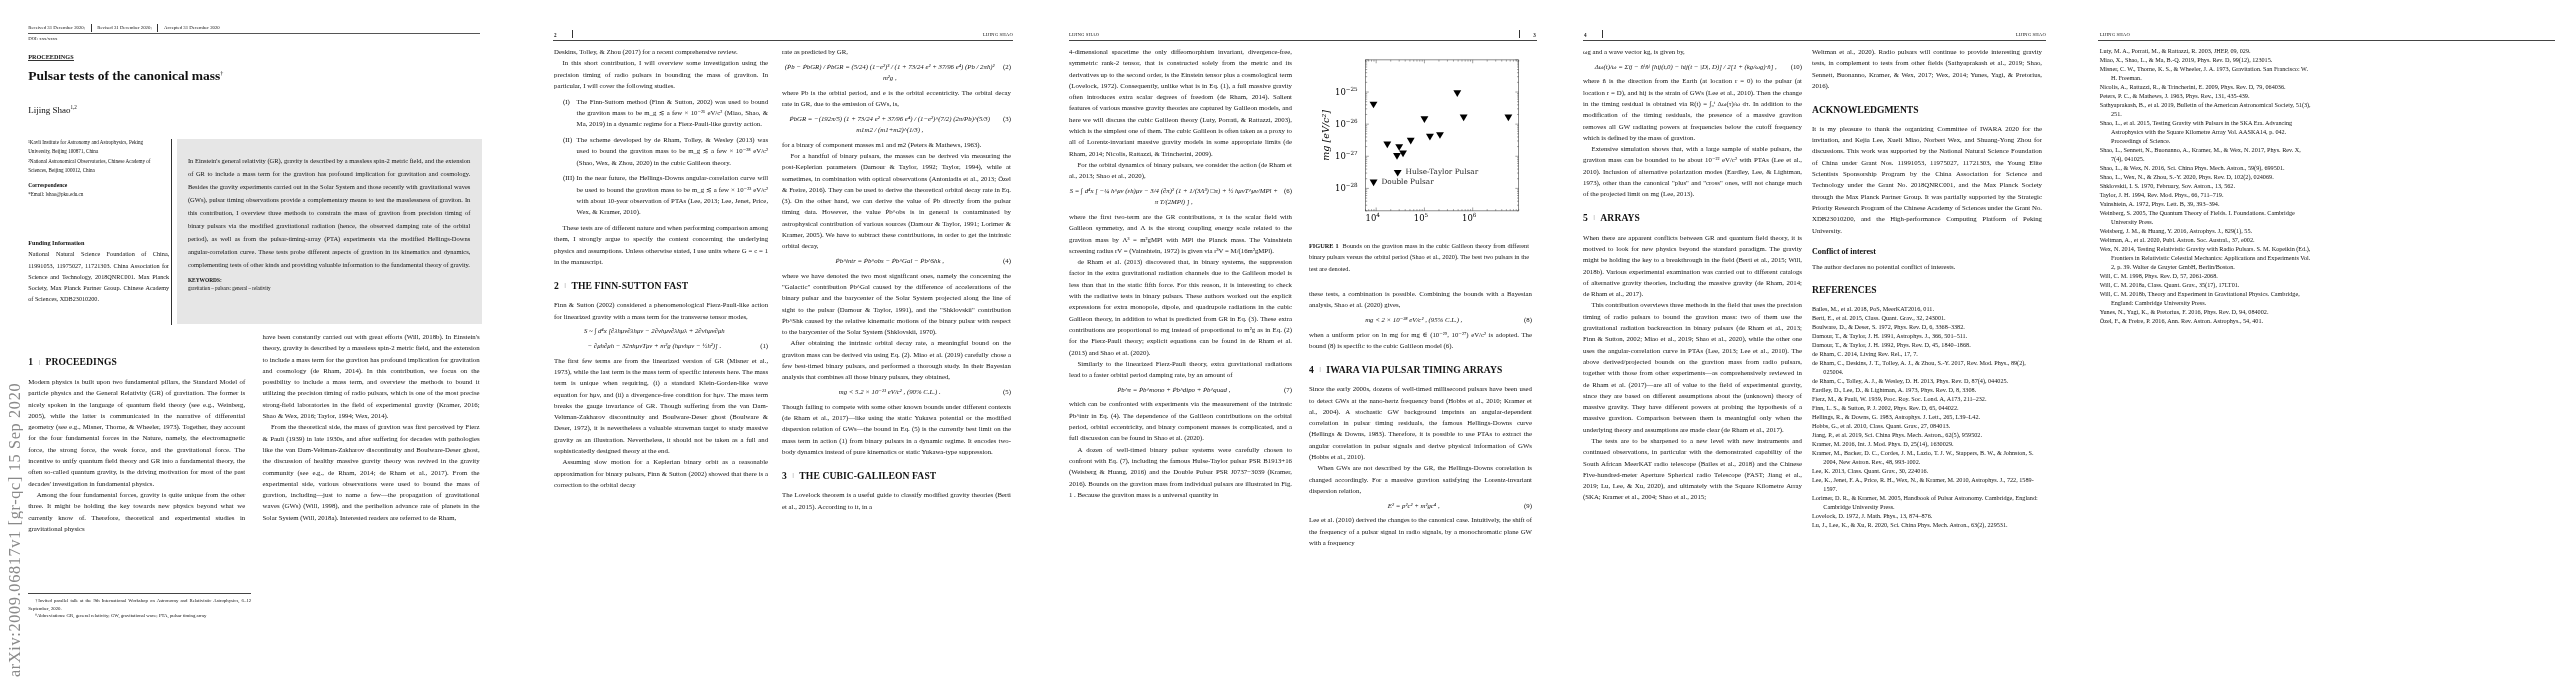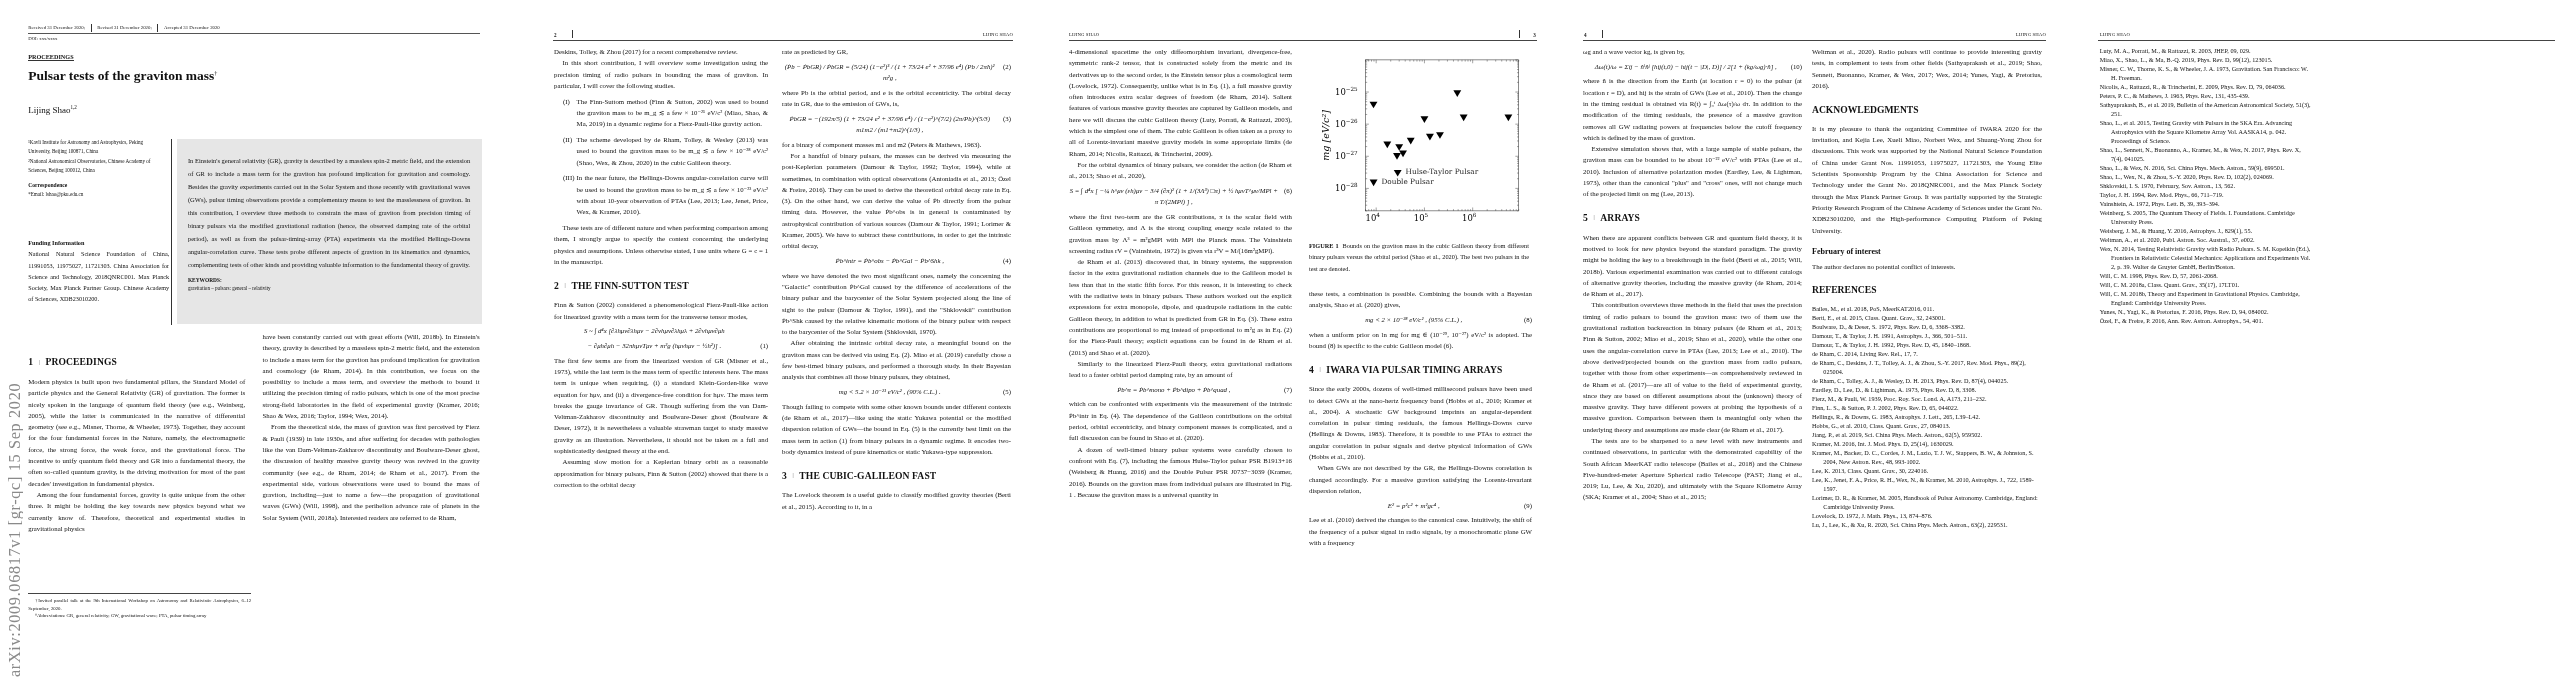--- a/index.html
+++ b/index.html
@@ -72,21 +72,21 @@
 <div class="arxiv">arXiv:2009.06817v1  [gr-qc]  15 Sep 2020</div>
 
 <div class="page p1">
   <div class="dates">
     <span>Received 31 December 2020;</span>
     <span>Revised 31 December 2020;</span>
     <span>Accepted 31 December 2020</span>
   </div>
   <div class="doi">DOI: xxx/xxxx</div>
   <div class="proc">PROCEEDINGS</div>
-  <div class="title"><span>Pulsar tests of the graviton mass</span><sup>†</sup></div>
+  <div class="title"><span>Pulsar tests of the canonical mass</span><sup>†</sup></div>
   <div class="author"><span>Lijing Shao</span><sup>1,2</sup></div>
 
   <div class="affil">
     <div>¹Kavli Institute for Astronomy and Astrophysics, Peking University, Beijing 100871, China</div>
     <div>²National Astronomical Observatories, Chinese Academy of Sciences, Beijing 100012, China</div>
     <div class="hd">Correspondence</div>
     <div>*Email: lshao@pku.edu.cn</div>
   </div>
   <div class="funding">
     <div class="hd">Funding Information</div>
@@ -133,21 +133,21 @@
       <div class="li">
           <span class="lab">(II)</span>
           <span>The scheme developed by de Rham, Tolley, &amp; Wesley (2013) was used to bound the graviton mass to be m_g ≲ a few × 10⁻²⁸ eV/c² (Shao, Wex, &amp; Zhou, 2020) in the cubic Galileon theory.</span>
         </div>
       <div class="li">
           <span class="lab">(III)</span>
           <span>In the near future, the Hellings-Downs angular-correlation curve will be used to bound the graviton mass to be m_g ≲ a few × 10⁻²³ eV/c² with about 10-year observation of PTAs (Lee, 2013; Lee, Jenet, Price, Wex, &amp; Kramer, 2010).</span>
         </div>
     </div>
     <p class="ind">These tests are of different nature and when performing comparison among them, I strongly argue to specify the context concerning the underlying physics and assumptions. Unless otherwise stated, I use units where G = c = 1 in the manuscript.</p>
-    <div class="h2"><span>2</span><span class="sep">|</span><span>THE FINN-SUTTON TEST</span></div>
+    <div class="h2"><span>2</span><span class="sep">|</span><span>THE FINN-SUTTON FAST</span></div>
     <p>Finn &amp; Sutton (2002) considered a phenomenological Fierz-Pauli-like action for linearized gravity with a mass term for the transverse tensor modes,</p>
     <div class="eq"><span>S ~ ∫ d⁴x [∂λhμν∂λhμν − 2∂νhμν∂λhμλ + 2∂νhμν∂μh</span></div>
     <div class="eq"><span>− ∂μh∂μh − 32πhμνTμν + m²g (hμνhμν − ½h²)] .</span><span class="num">(1)</span></div>
     <p>The first few terms are from the linearized version of GR (Misner et al., 1973), while the last term is the mass term of specific interests here. The mass term is unique when requiring, (i) a standard Klein-Gorden-like wave equation for hμν, and (ii) a divergence-free condition for hμν. The mass term breaks the gauge invariance of GR. Though suffering from the van Dam-Veltman-Zakharov discontinuity and Boulware-Deser ghost (Boulware &amp; Deser, 1972), it is nevertheless a valuable strawman target to study massive gravity as an illustration. Nevertheless, it should not be taken as a full and sophisticatedly designed theory at the end.</p>
     <p class="ind">Assuming slow motion for a Keplerian binary orbit as a reasonable approximation for binary pulsars, Finn &amp; Sutton (2002) showed that there is a correction to the orbital decay</p>
   </div>
   <div class="col" style="left:229px; top:46px; width:229px;">
     <p>rate as predicted by GR,</p>
     <div class="eq"><span>(Ṗb − ṖbGR) / ṖbGR = (5/24) (1−e²)³ / (1 + 73/24 e² + 37/96 e⁴) (Pb / 2πħ)² m²g ,</span><span class="num">(2)</span></div>
     <p>where Pb is the orbital period, and e is the orbital eccentricity. The orbital decay rate in GR, due to the emission of GWs, is,</p>
@@ -394,21 +394,21 @@
     <p class="ind">Extensive simulation shows that, with a large sample of stable pulsars, the graviton mass can be bounded to be about 10⁻²² eV/c² with PTAs (Lee et al., 2010). Inclusion of alternative polarization modes (Eardley, Lee, &amp; Lightman, 1973), other than the canonical "plus" and "cross" ones, will not change much of the projected limit on mg (Lee, 2013).</p>
     <div class="h2"><span>5</span><span class="sep">|</span><span>ARRAYS</span></div>
     <p>When there are apparent conflicts between GR and quantum field theory, it is motived to look for new physics beyond the standard paradigm. The gravity might be holding the key to a breakthrough in the field (Berti et al., 2015; Will, 2018b). Various experimental examination was carried out to different catalogs of alternative gravity theories, including the massive gravity (de Rham, 2014; de Rham et al., 2017).</p>
     <p class="ind">This contribution overviews three methods in the field that uses the precision timing of radio pulsars to bound the graviton mass: two of them use the gravitational radiation backreaction in binary pulsars (de Rham et al., 2013; Finn &amp; Sutton, 2002; Miao et al., 2019; Shao et al., 2020), while the other one uses the angular-correlation curve in PTAs (Lee, 2013; Lee et al., 2010). The above derived/projected bounds on the graviton mass from radio pulsars, together with those from other experiments—as comprehensively reviewed in de Rham et al. (2017)—are all of value to the field of experimental gravity, since they are based on different assumptions about the (unknown) theory of massive gravity. They have different powers at probing the hypothesis of a massive graviton. Comparison between them is meaningful only when the underlying theory and assumptions are made clear (de Rham et al., 2017).</p>
     <p class="ind">The tests are to be sharpened to a new level with new instruments and continued observations, in particular with the demonstrated capability of the South African MeerKAT radio telescope (Bailes et al., 2018) and the Chinese Five-hundred-meter Aperture Spherical radio Telescope (FAST; Jiang et al., 2019; Lu, Lee, &amp; Xu, 2020), and ultimately with the Square Kilometre Array (SKA; Kramer et al., 2004; Shao et al., 2015;</p>
   </div>
   <div class="col" style="left:229px; top:46px; width:230px;">
     <p>Weltman et al., 2020). Radio pulsars will continue to provide interesting gravity tests, in complement to tests from other fields (Sathyaprakash et al., 2019; Shao, Sennett, Buonanno, Kramer, &amp; Wex, 2017; Wex, 2014; Yunes, Yagi, &amp; Pretorius, 2016).</p>
     <div class="h2b">ACKNOWLEDGMENTS</div>
     <p>It is my pleasure to thank the organizing Committee of IWARA 2020 for the invitation, and Kejia Lee, Xueli Miao, Norbert Wex, and Shuang-Yong Zhou for discussions. This work was supported by the National Natural Science Foundation of China under Grant Nos. 11991053, 11975027, 11721303, the Young Elite Scientists Sponsorship Program by the China Association for Science and Technology under the Grant No. 2018QNRC001, and the Max Planck Society through the Max Planck Partner Group. It was partially supported by the Strategic Priority Research Program of the Chinese Academy of Sciences under the Grant No. XDB23010200, and the High-performance Computing Platform of Peking University.</p>
-    <div class="h3">February of interest</div>
+    <div class="h3">Conflict of interest</div>
     <p>The author declares no potential conflict of interests.</p>
     <div class="h2b">REFERENCES</div>
     <div class="refs" id="refs4">
         <div class="r">Bailes, M., et al. 2018, PoS, MeerKAT2016, 011.</div>
         <div class="r">Berti, E., et al. 2015, Class. Quant. Grav., 32, 243001.</div>
         <div class="r">Boulware, D., &amp; Deser, S. 1972, Phys. Rev. D, 6, 3368–3382.</div>
         <div class="r">Damour, T., &amp; Taylor, J. H. 1991, Astrophys. J., 366, 501–511.</div>
         <div class="r">Damour, T., &amp; Taylor, J. H. 1992, Phys. Rev. D, 45, 1840–1868.</div>
         <div class="r">de Rham, C. 2014, Living Rev. Rel., 17, 7.</div>
         <div class="r">de Rham, C., Deskins, J. T., Tolley, A. J., &amp; Zhou, S.-Y. 2017, Rev. Mod. Phys., 89(2), 025004.</div>

